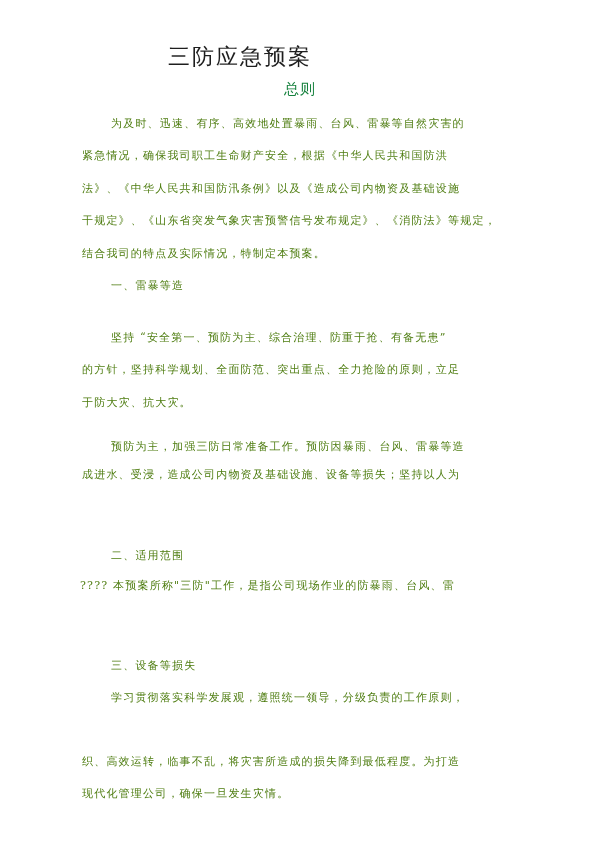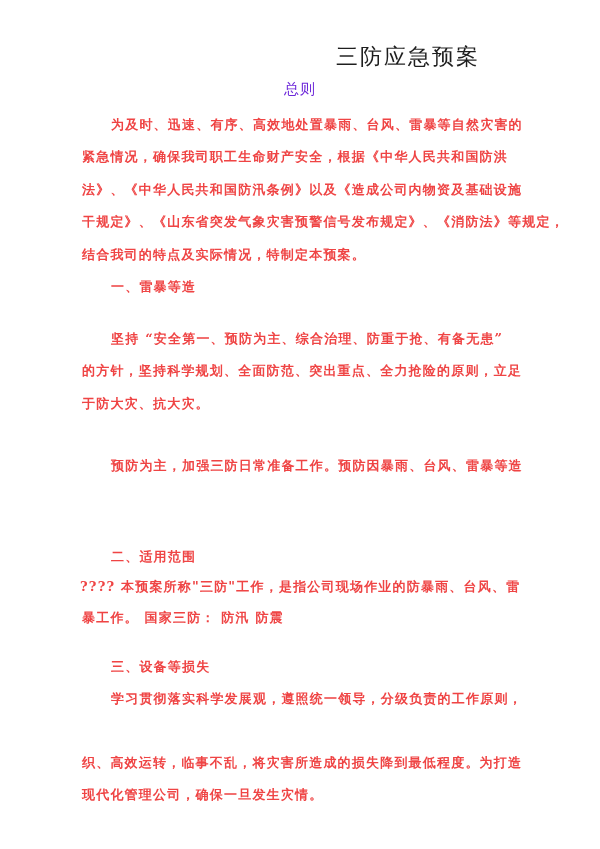--- a/index.html
+++ b/index.html
@@ -1,24 +1,24 @@
 <!DOCTYPE html>
 <html><head>
 <meta charset="utf-8">
 <style>
   html, body { margin: 0; padding: 0; background: #ffffff; }
   body { width: 600px; height: 849px; position: relative; overflow: hidden;
          font-family: "DejaVu Serif", "Liberation Serif", serif; color: #2a2a2a; }
   .page { position: absolute; left: 0; top: 0; width: 600px; height: 849px; }
-  .title { position: absolute; top: 42px; left: 0; width: 480px; text-align: right;
+  .title { position: absolute; top: 42px; left: 0; width: 480px; text-align: center;
            font-size: 22px; letter-spacing: 2px; color: #1e1e1e; }
   .subtitle { position: absolute; top: 80px; left: 0; width: 600px; text-align: center;
-              font-size: 15px; letter-spacing: 1px; color: #6d28d9; }
-  .line { position: absolute; left: 82px; font-size: 13px; white-space: nowrap;
-          letter-spacing: 1.2px; color: #ef4444; font-weight: bold; }
+              font-size: 15px; letter-spacing: 1px; color: #15803d; }
+  .line { position: absolute; left: 82px; font-size: 11px; white-space: nowrap;
+          letter-spacing: 1.2px; color: #4d7c0f; }
   .indent { left: 111px; }
   .heading { left: 111px; }
 </style>
 </head>
 <body>
 
 <div class="page">
   <div class="title">三防应急预案</div>
   <div class="subtitle">总则</div>
 
@@ -27,23 +27,23 @@
   <div class="line" style="top:181px">法》、《中华人民共和国防汛条例》以及《造成公司内物资及基础设施</div>
   <div class="line" style="top:213px">干规定》、《山东省突发气象灾害预警信号发布规定》、《消防法》等规定，</div>
   <div class="line" style="top:246px">结合我司的特点及实际情况，特制定本预案。</div>
 
   <div class="line heading" style="top:278px">一、雷暴等造</div>
 
   <div class="line indent" style="top:330px">坚持 “安全第一、预防为主、综合治理、防重于抢、有备无患”</div>
   <div class="line" style="top:362px">的方针，坚持科学规划、全面防范、突出重点、全力抢险的原则，立足</div>
   <div class="line" style="top:395px">于防大灾、抗大灾。</div>
 
-  <div class="line indent" style="top:457px">预防为主，加强三防日常准备工作。预防因暴雨、台风、雷暴等造</div>
+  <div class="line indent" style="top:439px">预防为主，加强三防日常准备工作。预防因暴雨、台风、雷暴等造</div>
+  <div class="line" style="top:467px">成进水、受浸，造成公司内物资及基础设施、设备等损失；坚持以人为</div>
 
   <div class="line heading" style="top:548px">二、适用范围</div>
   <div class="line" style="top:578px; left:80px">????   本预案所称"三防"工作，是指公司现场作业的防暴雨、台风、雷</div>
-  <div class="line" style="top:609px">暴工作。     国家三防：  防汛   防震</div>
 
   <div class="line heading" style="top:658px">三、设备等损失</div>
   <div class="line indent" style="top:690px">学习贯彻落实科学发展观，遵照统一领导，分级负责的工作原则，</div>
   <div class="line" style="top:754px">织、高效运转，临事不乱，将灾害所造成的损失降到最低程度。为打造</div>
   <div class="line" style="top:786px">现代化管理公司，确保一旦发生灾情。</div>
 </div>
 
 </body></html>

